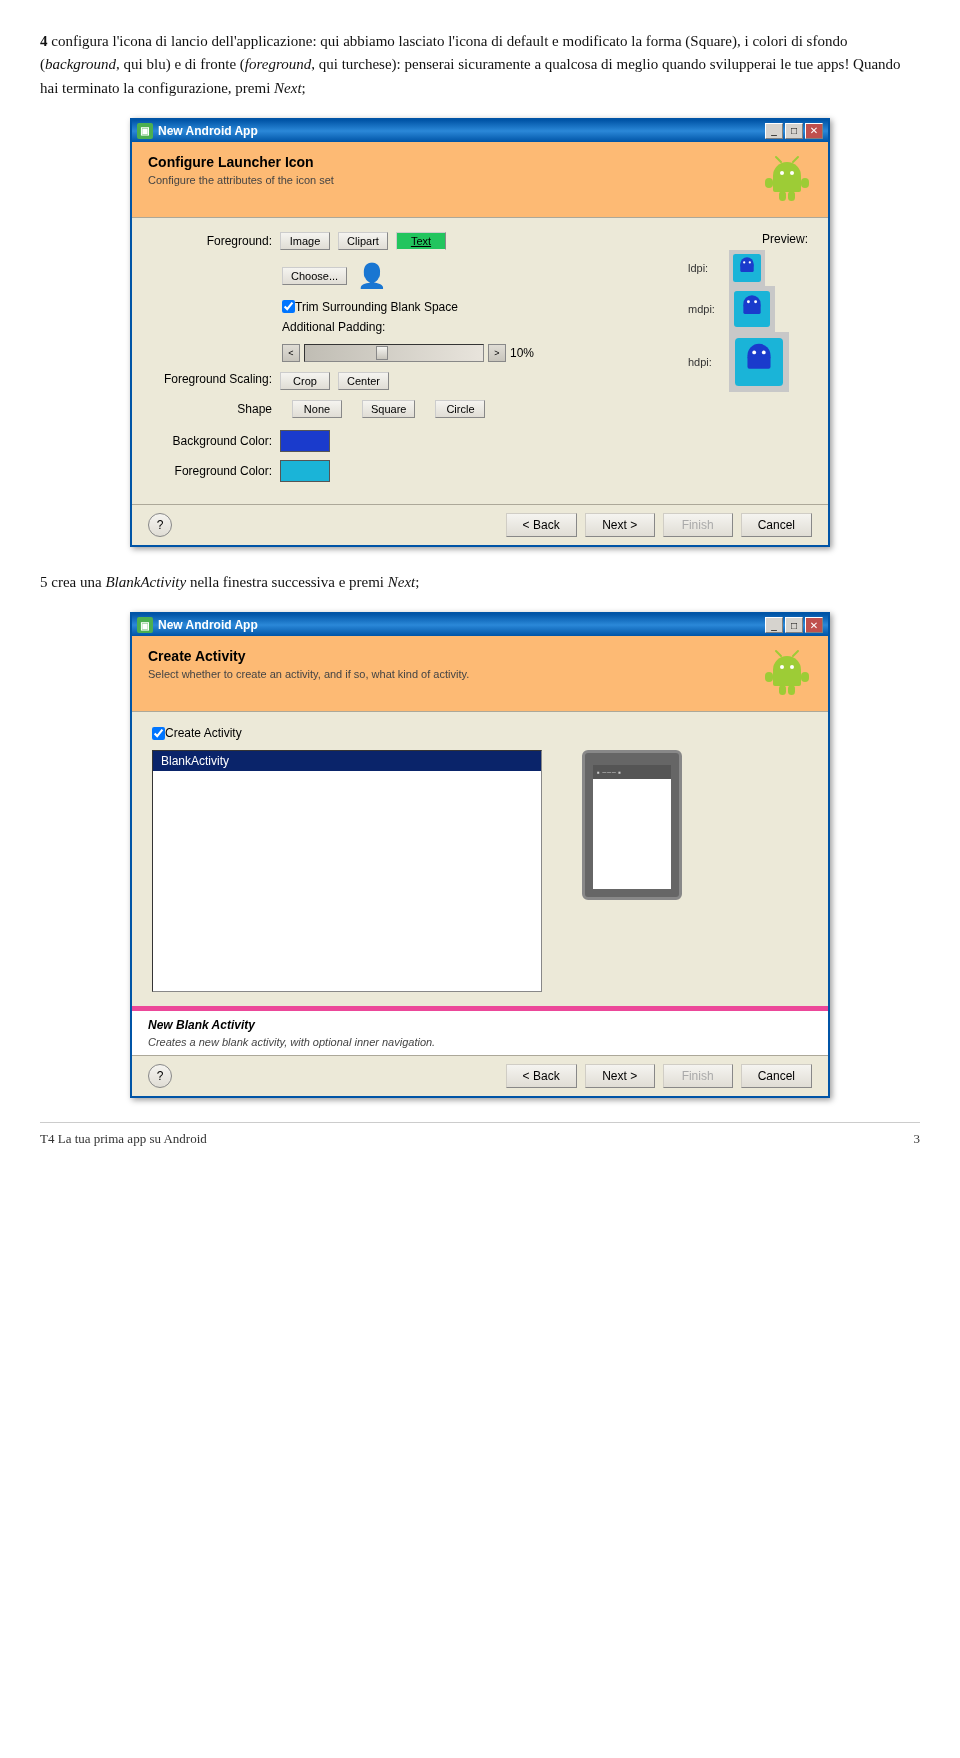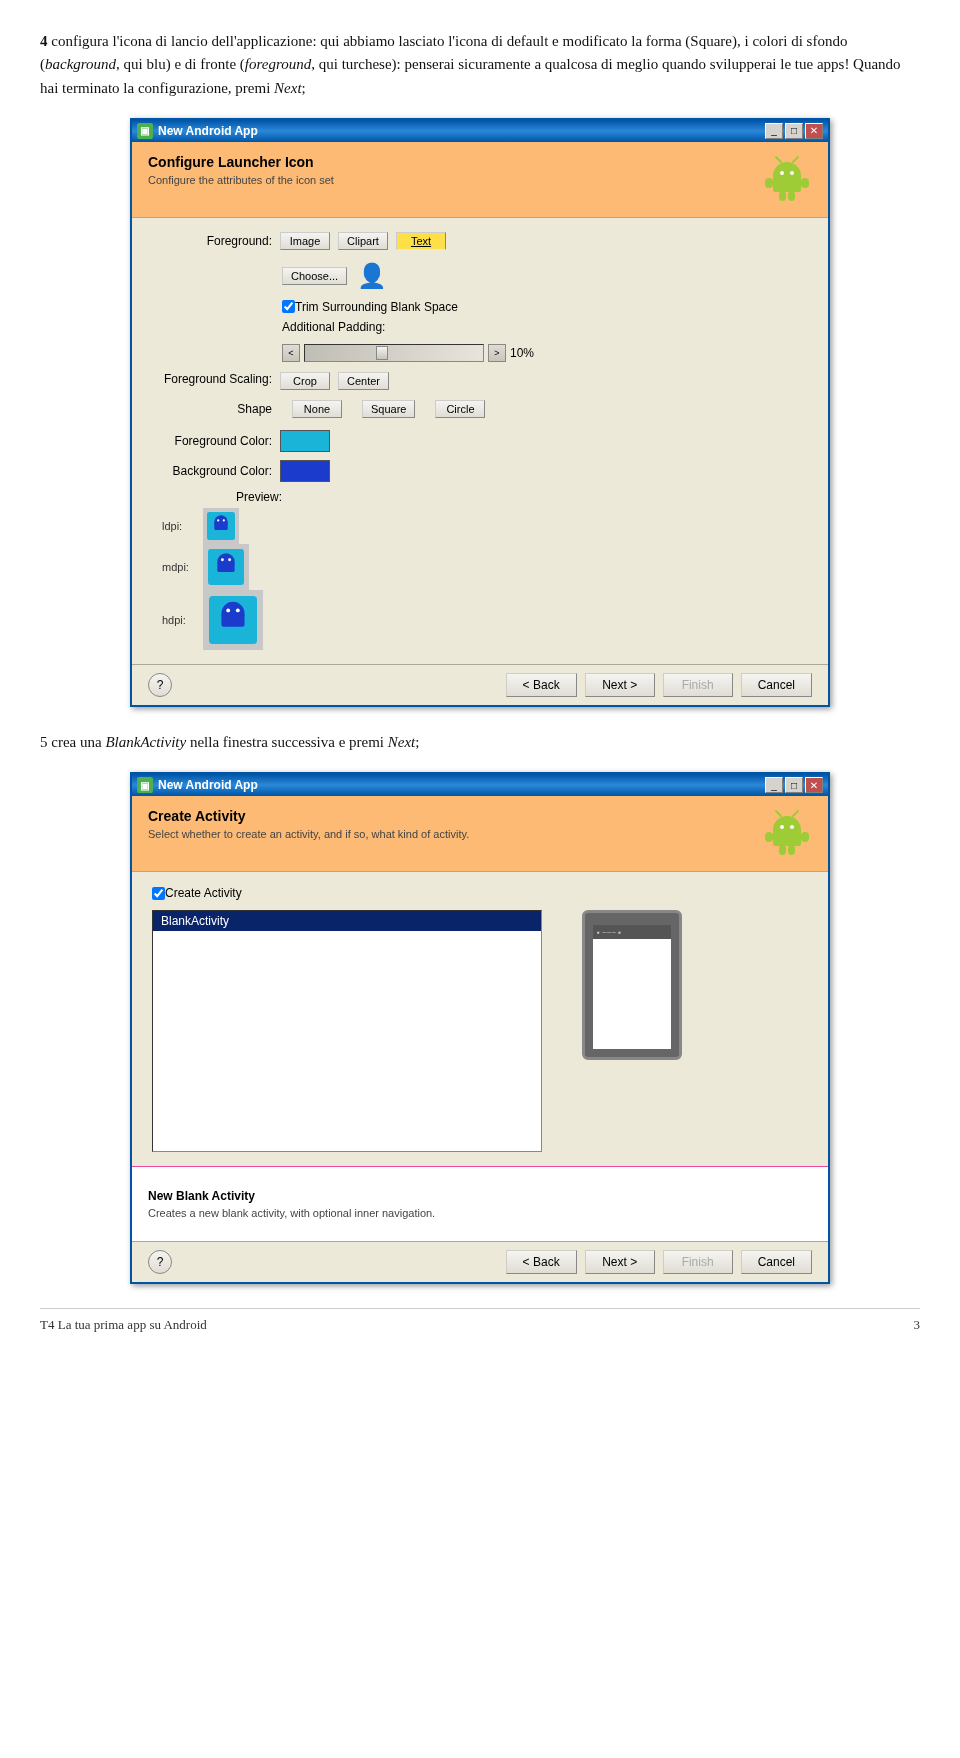--- a/index.html
+++ b/index.html
@@ -136,21 +136,21 @@
       border-top-color: #ccc;
       border-left-color: #ccc;
       padding: 2px 8px;
       font-size: 11px;
       font-family: 'Tahoma', sans-serif;
       cursor: pointer;
       min-width: 50px;
     }
 
     .xp-button.active-tab {
-      background: #fde047;
+      background: #22c55e;
       border-bottom-color: #ece9d8;
       text-decoration: underline;
     }
 
     
     .choose-row {
       display: flex;
       align-items: center;
       gap: 10px;
       margin-left: 130px;
@@ -253,21 +253,20 @@
       cursor: pointer;
     }
 
     .bg-color { background: #1a3bcc; }
     .fg-color { background: #1ab4d8; }
 
     
     .main-content-area {
       display: flex;
       gap: 0;
-      flex-direction: column;
     }
 
     .left-panel {
       flex: 1;
     }
 
     .right-panel {
       width: 130px;
       padding-left: 10px;
     }
@@ -385,22 +384,23 @@
       margin-bottom: 0;
     }
 
     .phone-top-dots {
       color: #ccc;
       font-size: 8px;
     }
 
     .new-blank-section {
       background: #fff;
-      border-top: 1px solid #ec4899;
-      padding: 22px 16px;
+      border-top: 5px solid #ec4899;
+      padding: 7px 16px;
+      font-style: italic;
     }
 
     .new-blank-title {
       font-size: 12px;
       font-weight: bold;
       margin-bottom: 4px;
     }
 
     .new-blank-desc {
       font-size: 11px;
@@ -529,27 +529,27 @@
         </div>
 
         <div class="shape-row">
           <span class="label">Shape</span>
           <button class="xp-button">None</button>
           <button class="xp-button">Square</button>
           <button class="xp-button">Circle</button>
         </div>
 
         <div class="color-row">
+          <span class="label">Background Color:</span>
+          <div class="color-swatch bg-color"></div>
+        </div>
+
+        <div class="color-row">
           <span class="label">Foreground Color:</span>
           <div class="color-swatch fg-color"></div>
-        </div>
-
-        <div class="color-row">
-          <span class="label">Background Color:</span>
-          <div class="color-swatch bg-color"></div>
         </div>
       </div>
 
       <div class="right-panel">
         <div class="preview-label">Preview:</div>
 
         <div class="preview-row">
           <span class="dpi-label">ldpi:</span>
           <div class="preview-box" style="width:36px;height:36px;background:#c8c8c8;">
             <svg width="28" height="28" viewBox="0 0 50 50">

